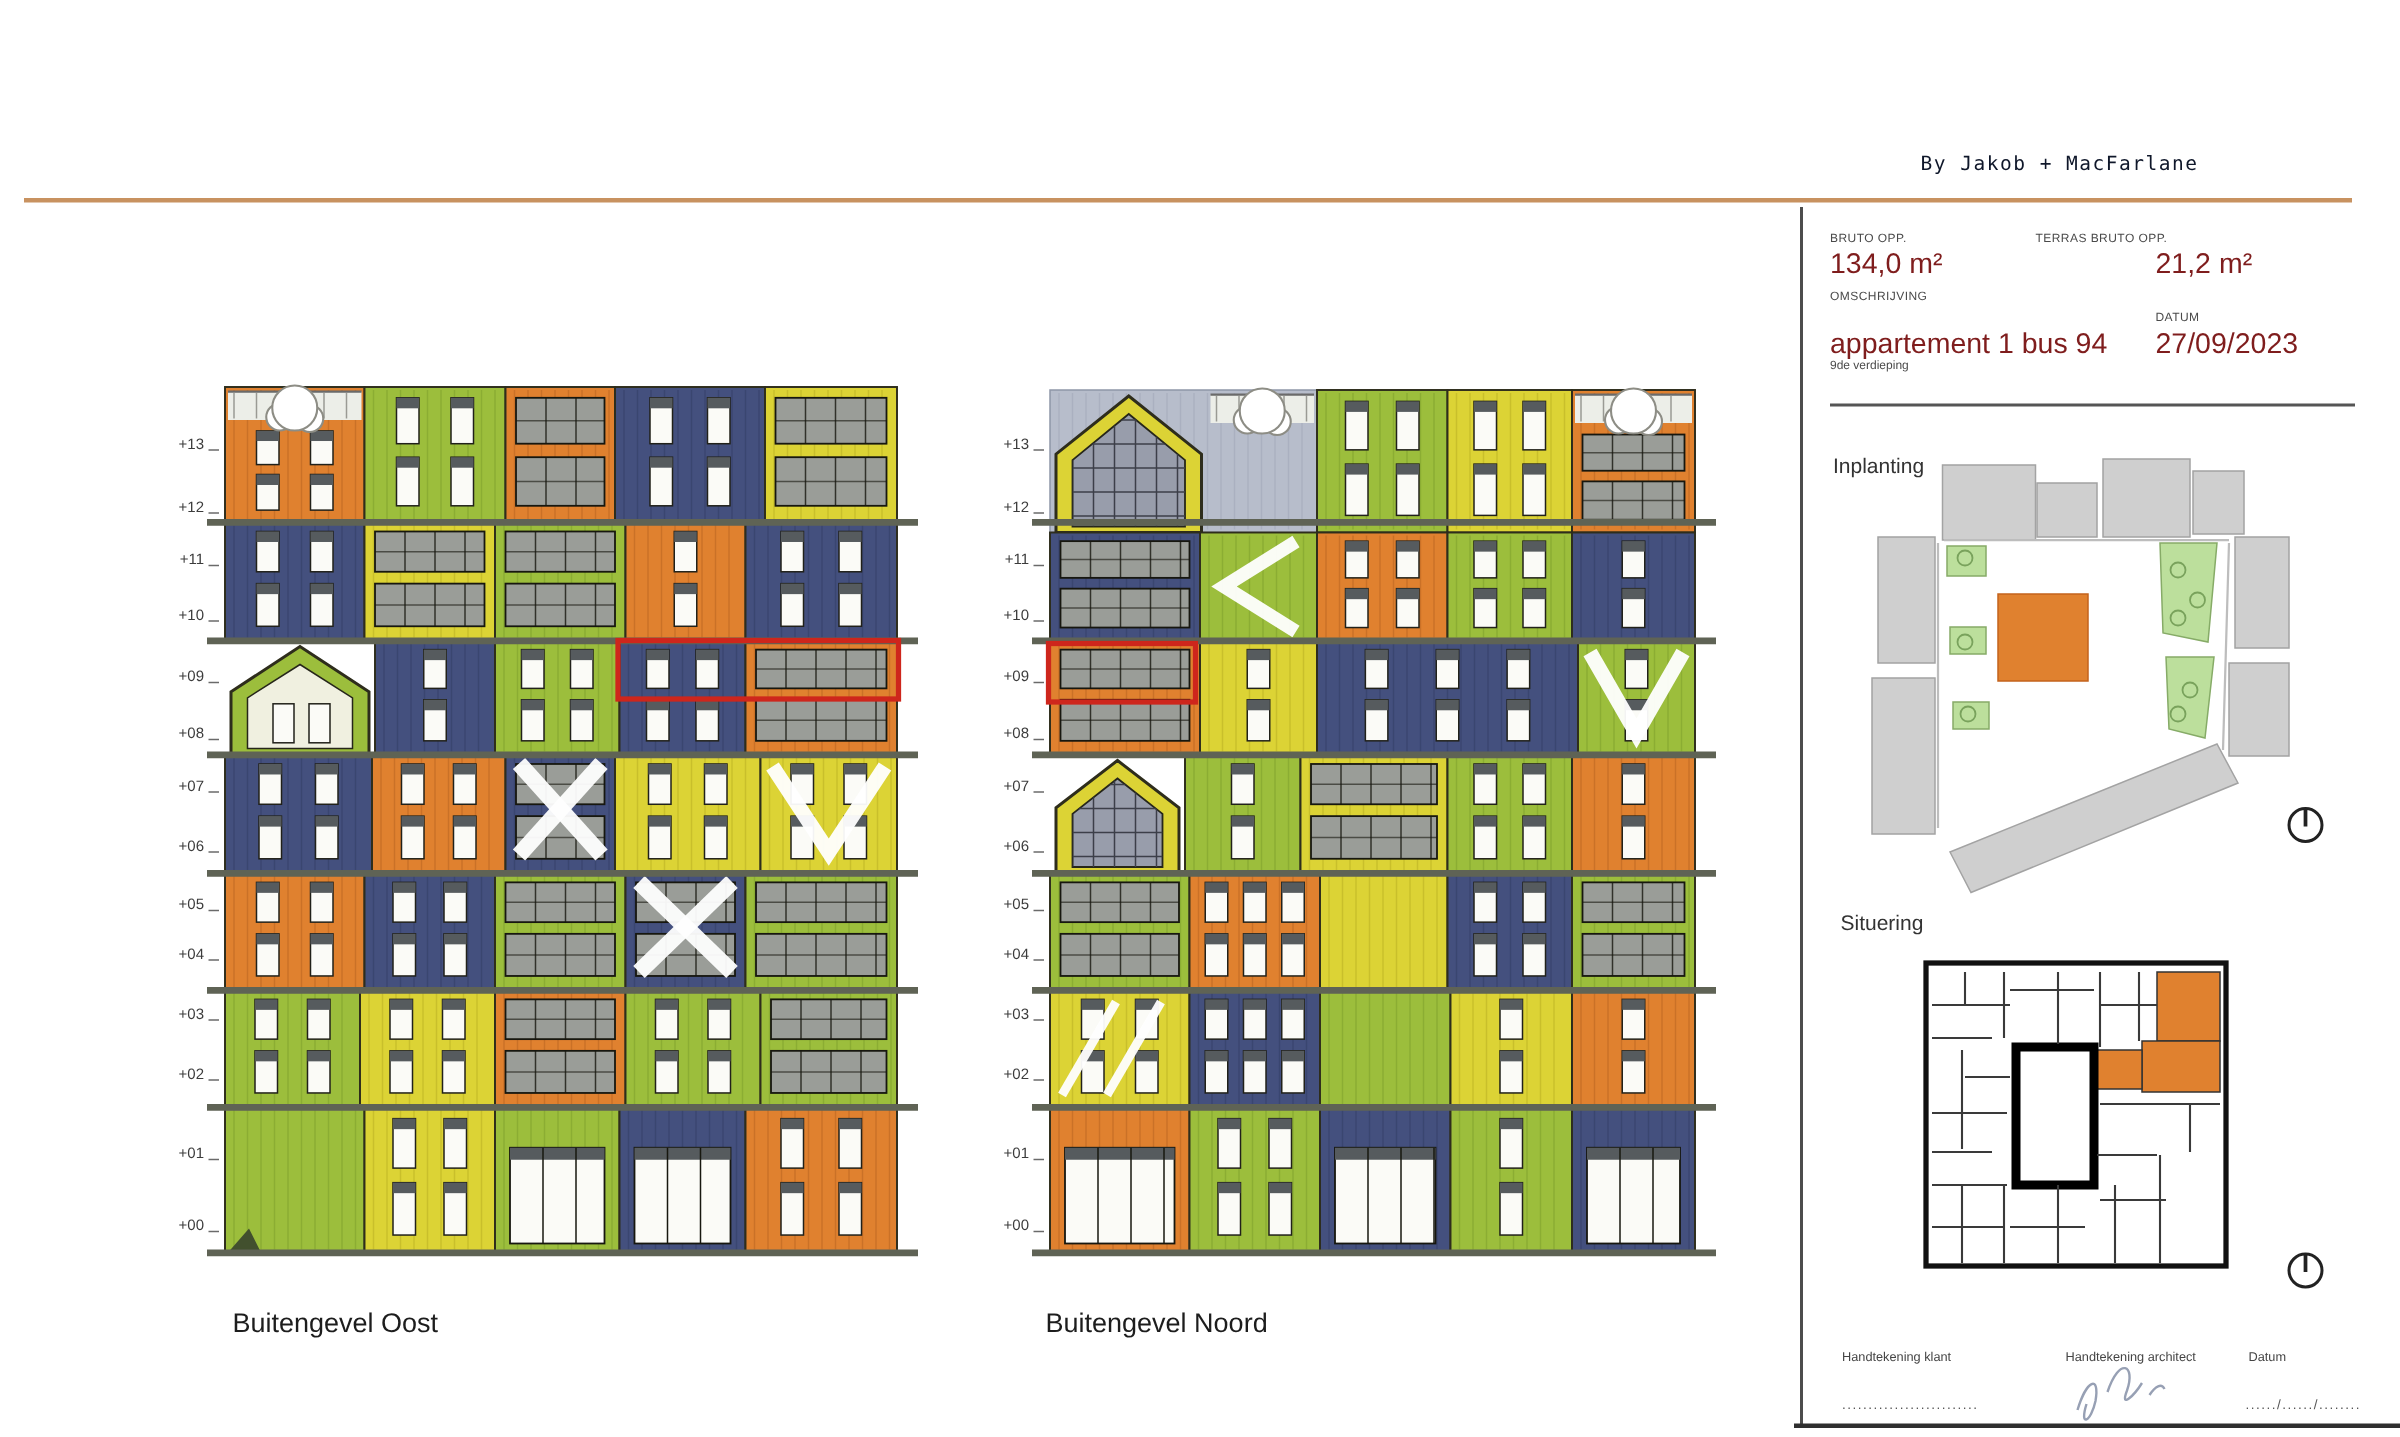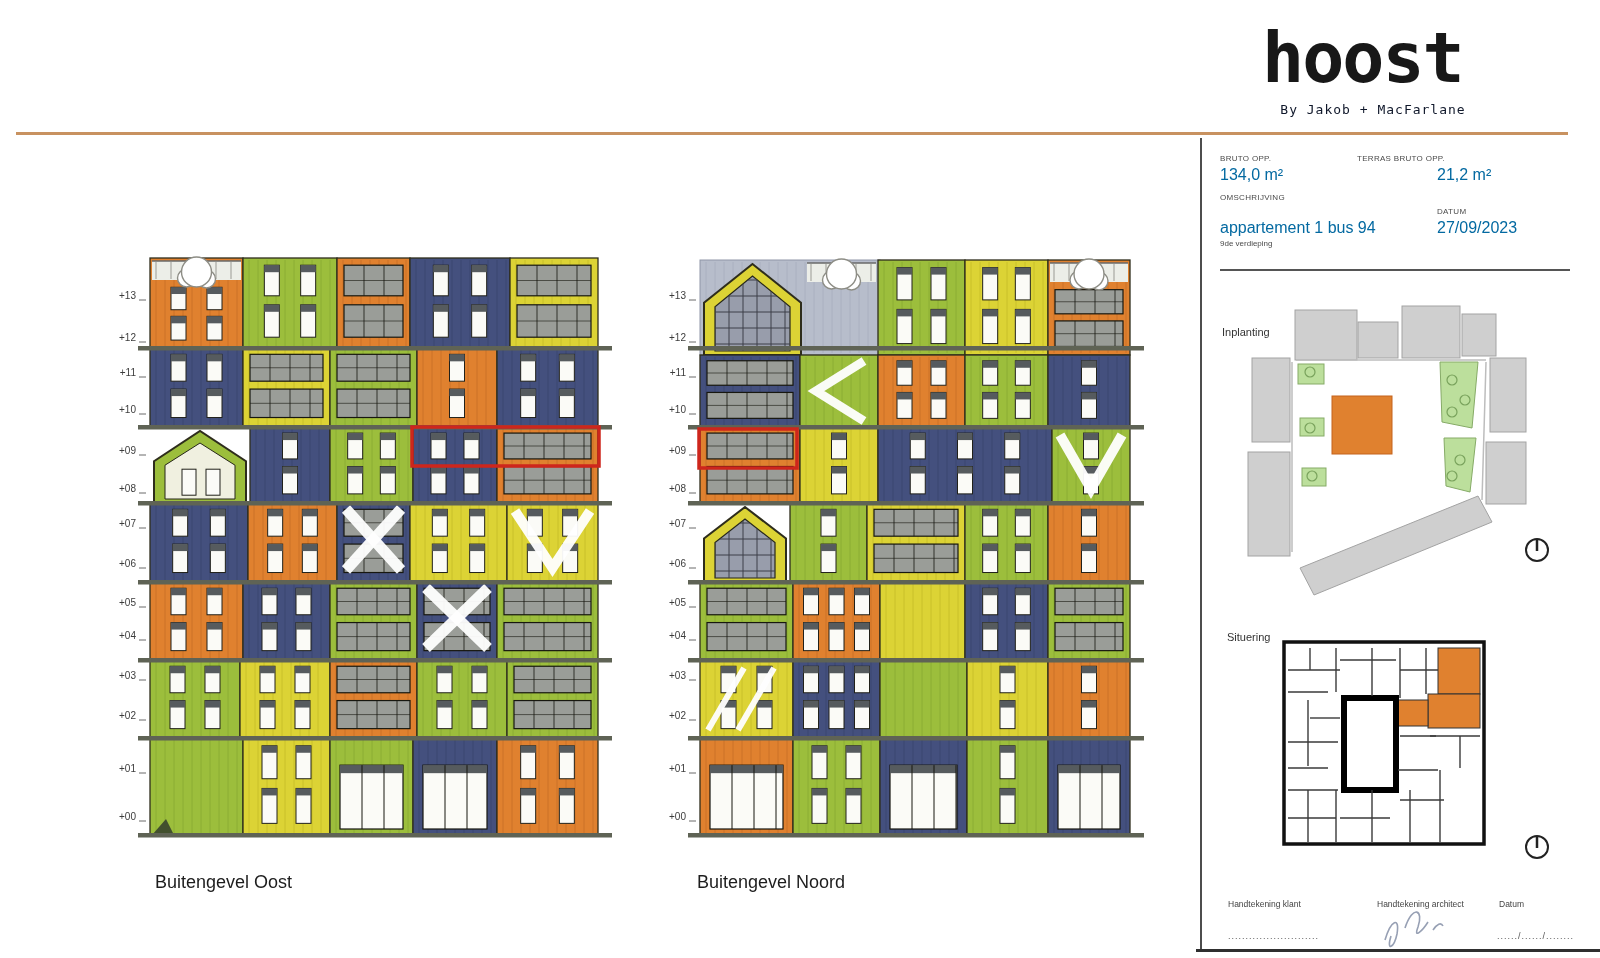--- a/index.html
+++ b/index.html
@@ -4,23 +4,23 @@
 <style>
   html,body{margin:0;padding:0;background:#ffffff;}
   #sheet{position:relative;width:1600px;height:958px;background:#ffffff;overflow:hidden;
          font-family:"Liberation Sans", sans-serif;color:#333;}
   .abs{position:absolute;}
   #gfx{position:absolute;left:0;top:0;}
   .logo{font-family:"DejaVu Sans Mono", monospace;font-weight:bold;font-size:70px;
         letter-spacing:-2px;color:#181818;line-height:76px;}
   .tagline{font-family:"DejaVu Sans Mono", monospace;font-size:13px;letter-spacing:1px;color:#0f172a;}
   .lab{font-size:8px;color:#4a4a4a;letter-spacing:.3px;}
-  .val{font-size:16px;color:#0369a1;}
+  .val{font-size:19px;color:#7f1d1d;}
   .sub{font-size:8px;color:#4a4a4a;}
-  .sec{font-size:11px;color:#333;margin-top:24px;}
+  .sec{font-size:14px;color:#333;}
   .cap{font-size:18px;color:#1d1d1d;}
   .sig{font-size:8.5px;color:#444;}
   .dots{font-size:9px;color:#555;letter-spacing:1px;}
   .rule-orange{background:#c89260;}
   .vdiv{background:#4d4d4d;}
   .hdiv{background:#555;}
   .bborder{background:#2f2f2f;}
 </style>
 </head>
 <body>
@@ -1566,21 +1566,20 @@
         <circle cx="1537" cy="550" r="11" fill="none" stroke="#222" stroke-width="2"></circle>
         <line x1="1537" y1="539" x2="1537" y2="551" stroke="#222" stroke-width="2.5"></line>
       </g>
       <g>
         <circle cx="1537" cy="847" r="11" fill="none" stroke="#222" stroke-width="2"></circle>
         <line x1="1537" y1="836" x2="1537" y2="848" stroke="#222" stroke-width="2.5"></line>
       </g>
       <path d="M1385,940 c6,-20 15,-24 12,-6 c-3,14 -11,18 -6,2 m14,-8 c8,-24 19,-18 13,-1 c-5,13 5,3 10,-5 m5,8 c4,-6 8,-8 10,-4" stroke="#97A0B4" stroke-width="1.6" fill="none"></path>
     </svg>
 
-  <div class="abs logo" style="left:1262px;top:20px;width:230px;">hoost</div>
   <div class="abs tagline" style="left:1258px;top:102px;width:230px;text-align:center;">By Jakob + MacFarlane</div>
   <div class="abs rule-orange" style="left:16px;top:132px;width:1552px;height:3px;"></div>
 
   <div class="abs vdiv" style="left:1200px;top:138px;width:2px;height:814px;"></div>
   <div class="abs hdiv" style="left:1220px;top:269px;width:350px;height:2px;"></div>
   <div class="abs bborder" style="left:1196px;top:949px;width:404px;height:3px;"></div>
 
   <div class="abs lab" style="left:1220px;top:154px;">BRUTO OPP.</div>
   <div class="abs val" style="left:1220px;top:166px;">134,0 m²</div>
   <div class="abs lab" style="left:1357px;top:154px;">TERRAS BRUTO OPP.</div>

